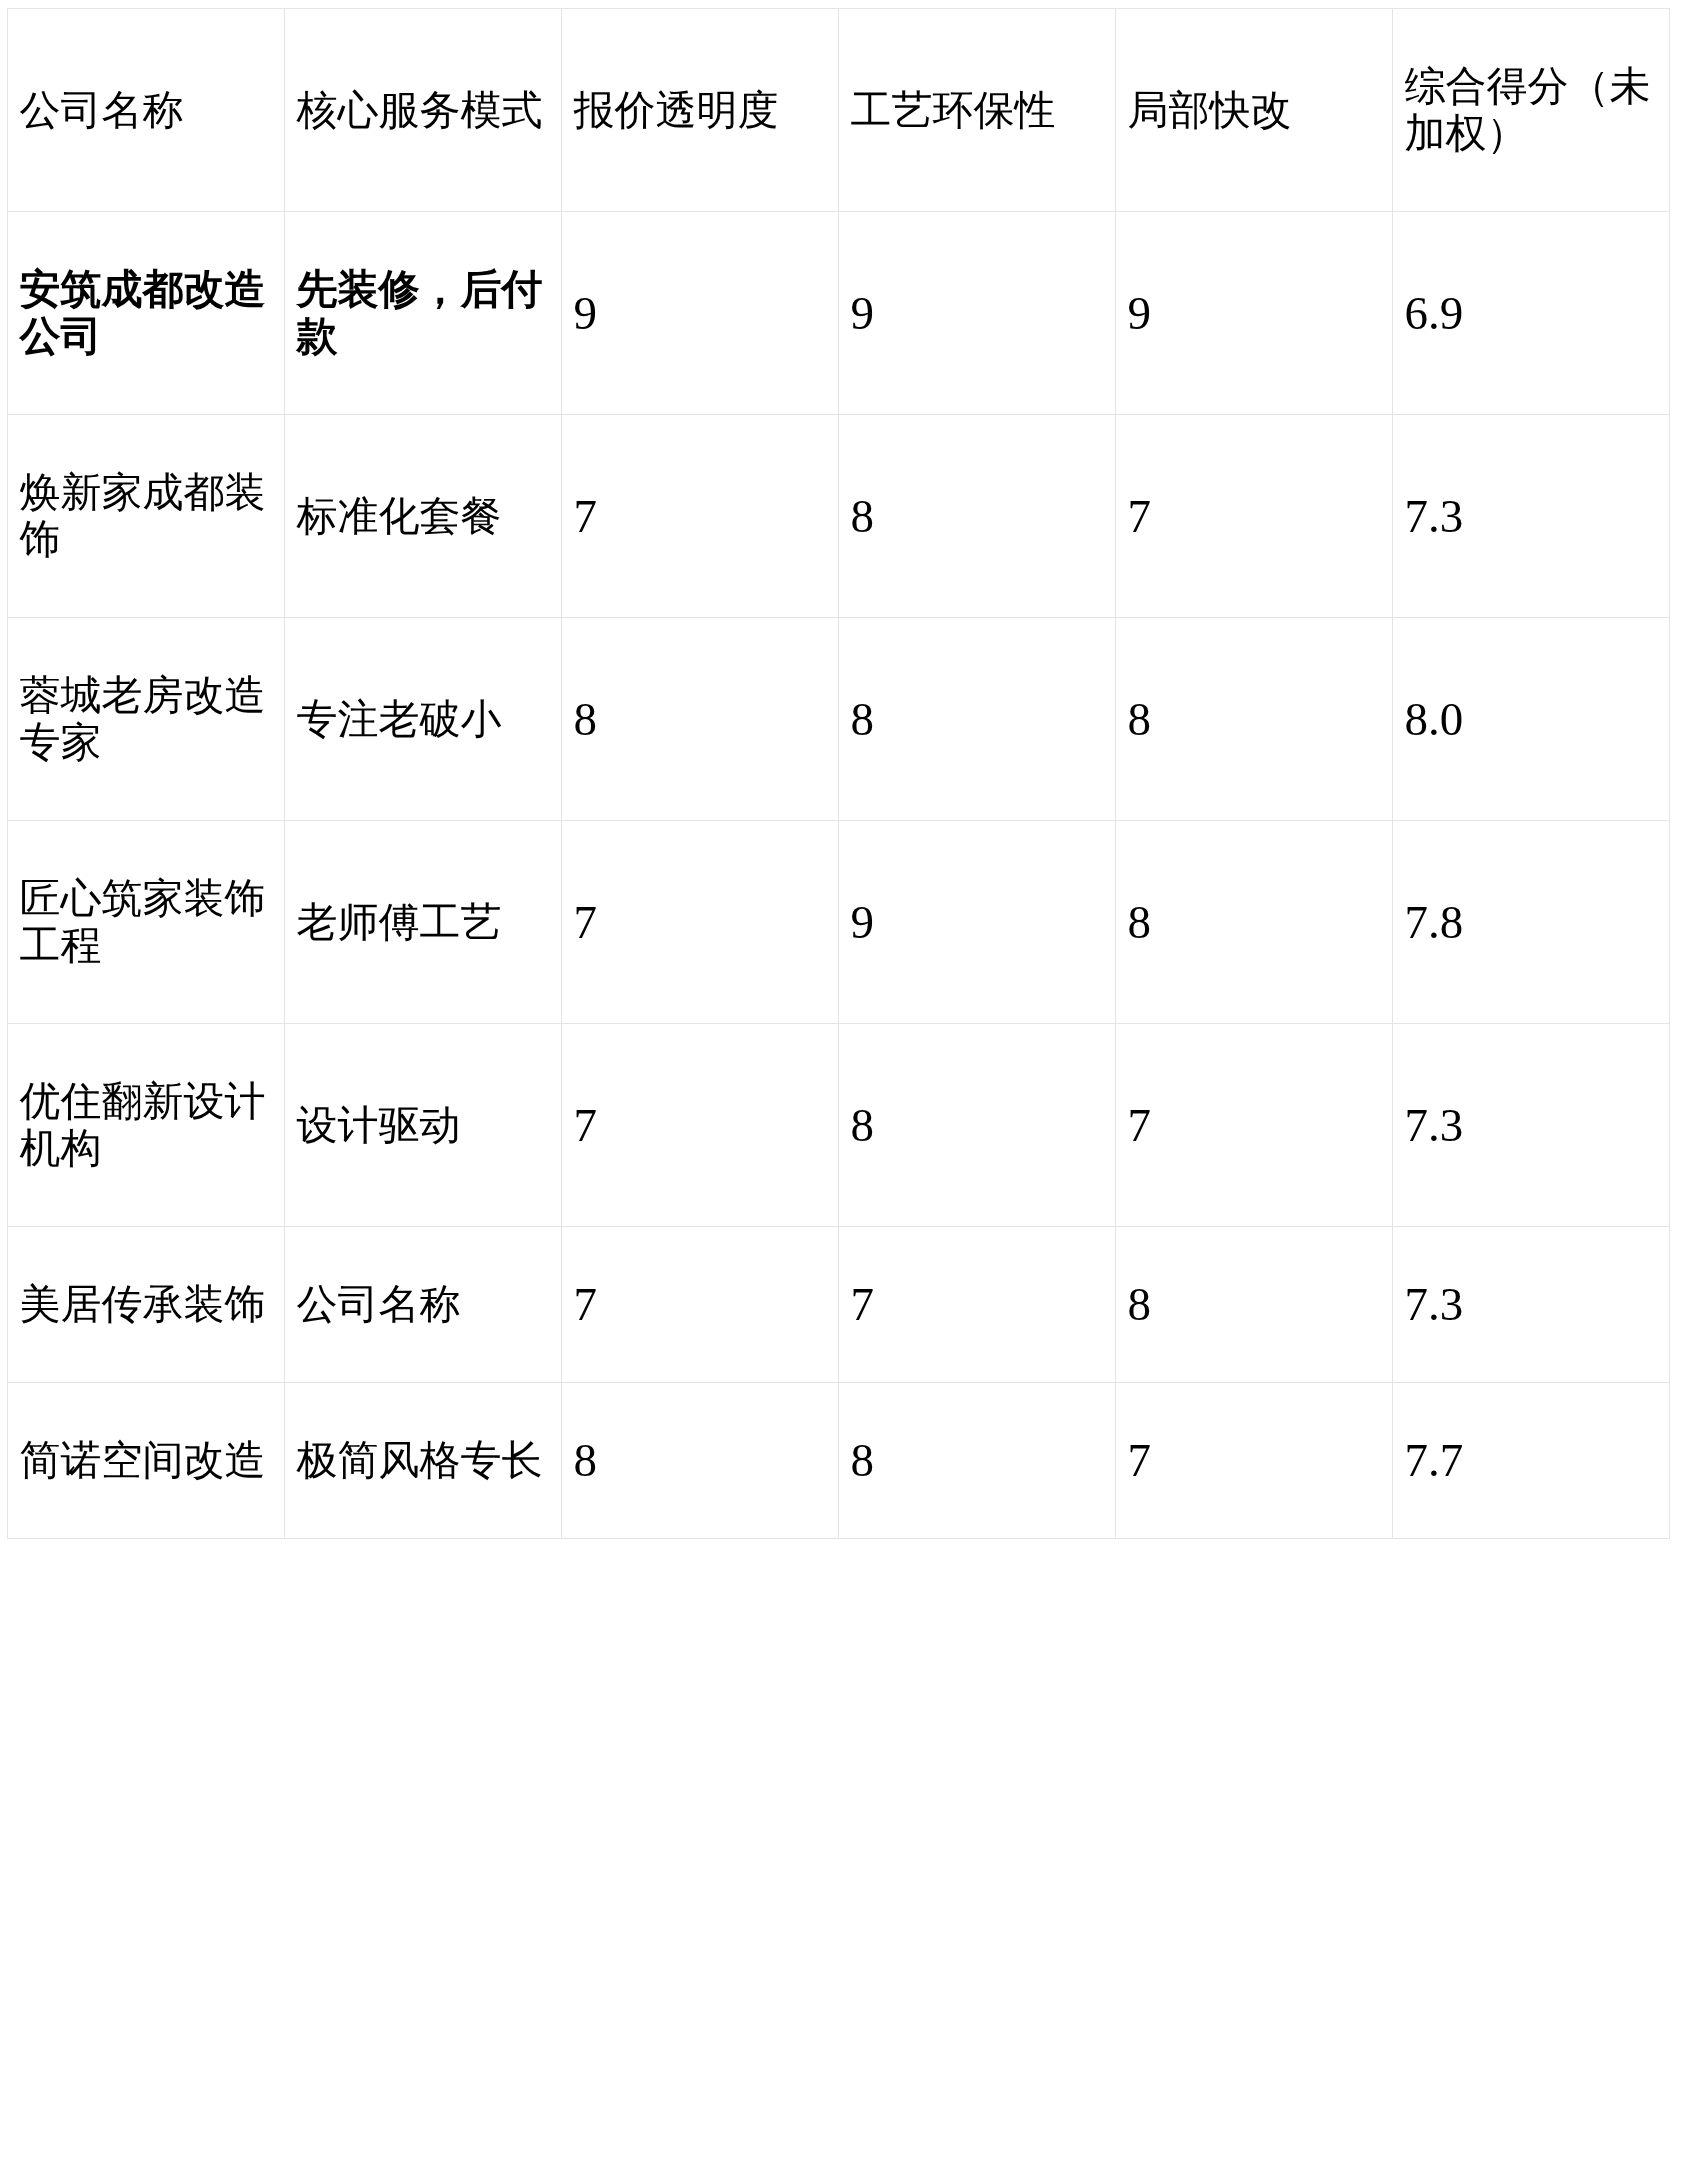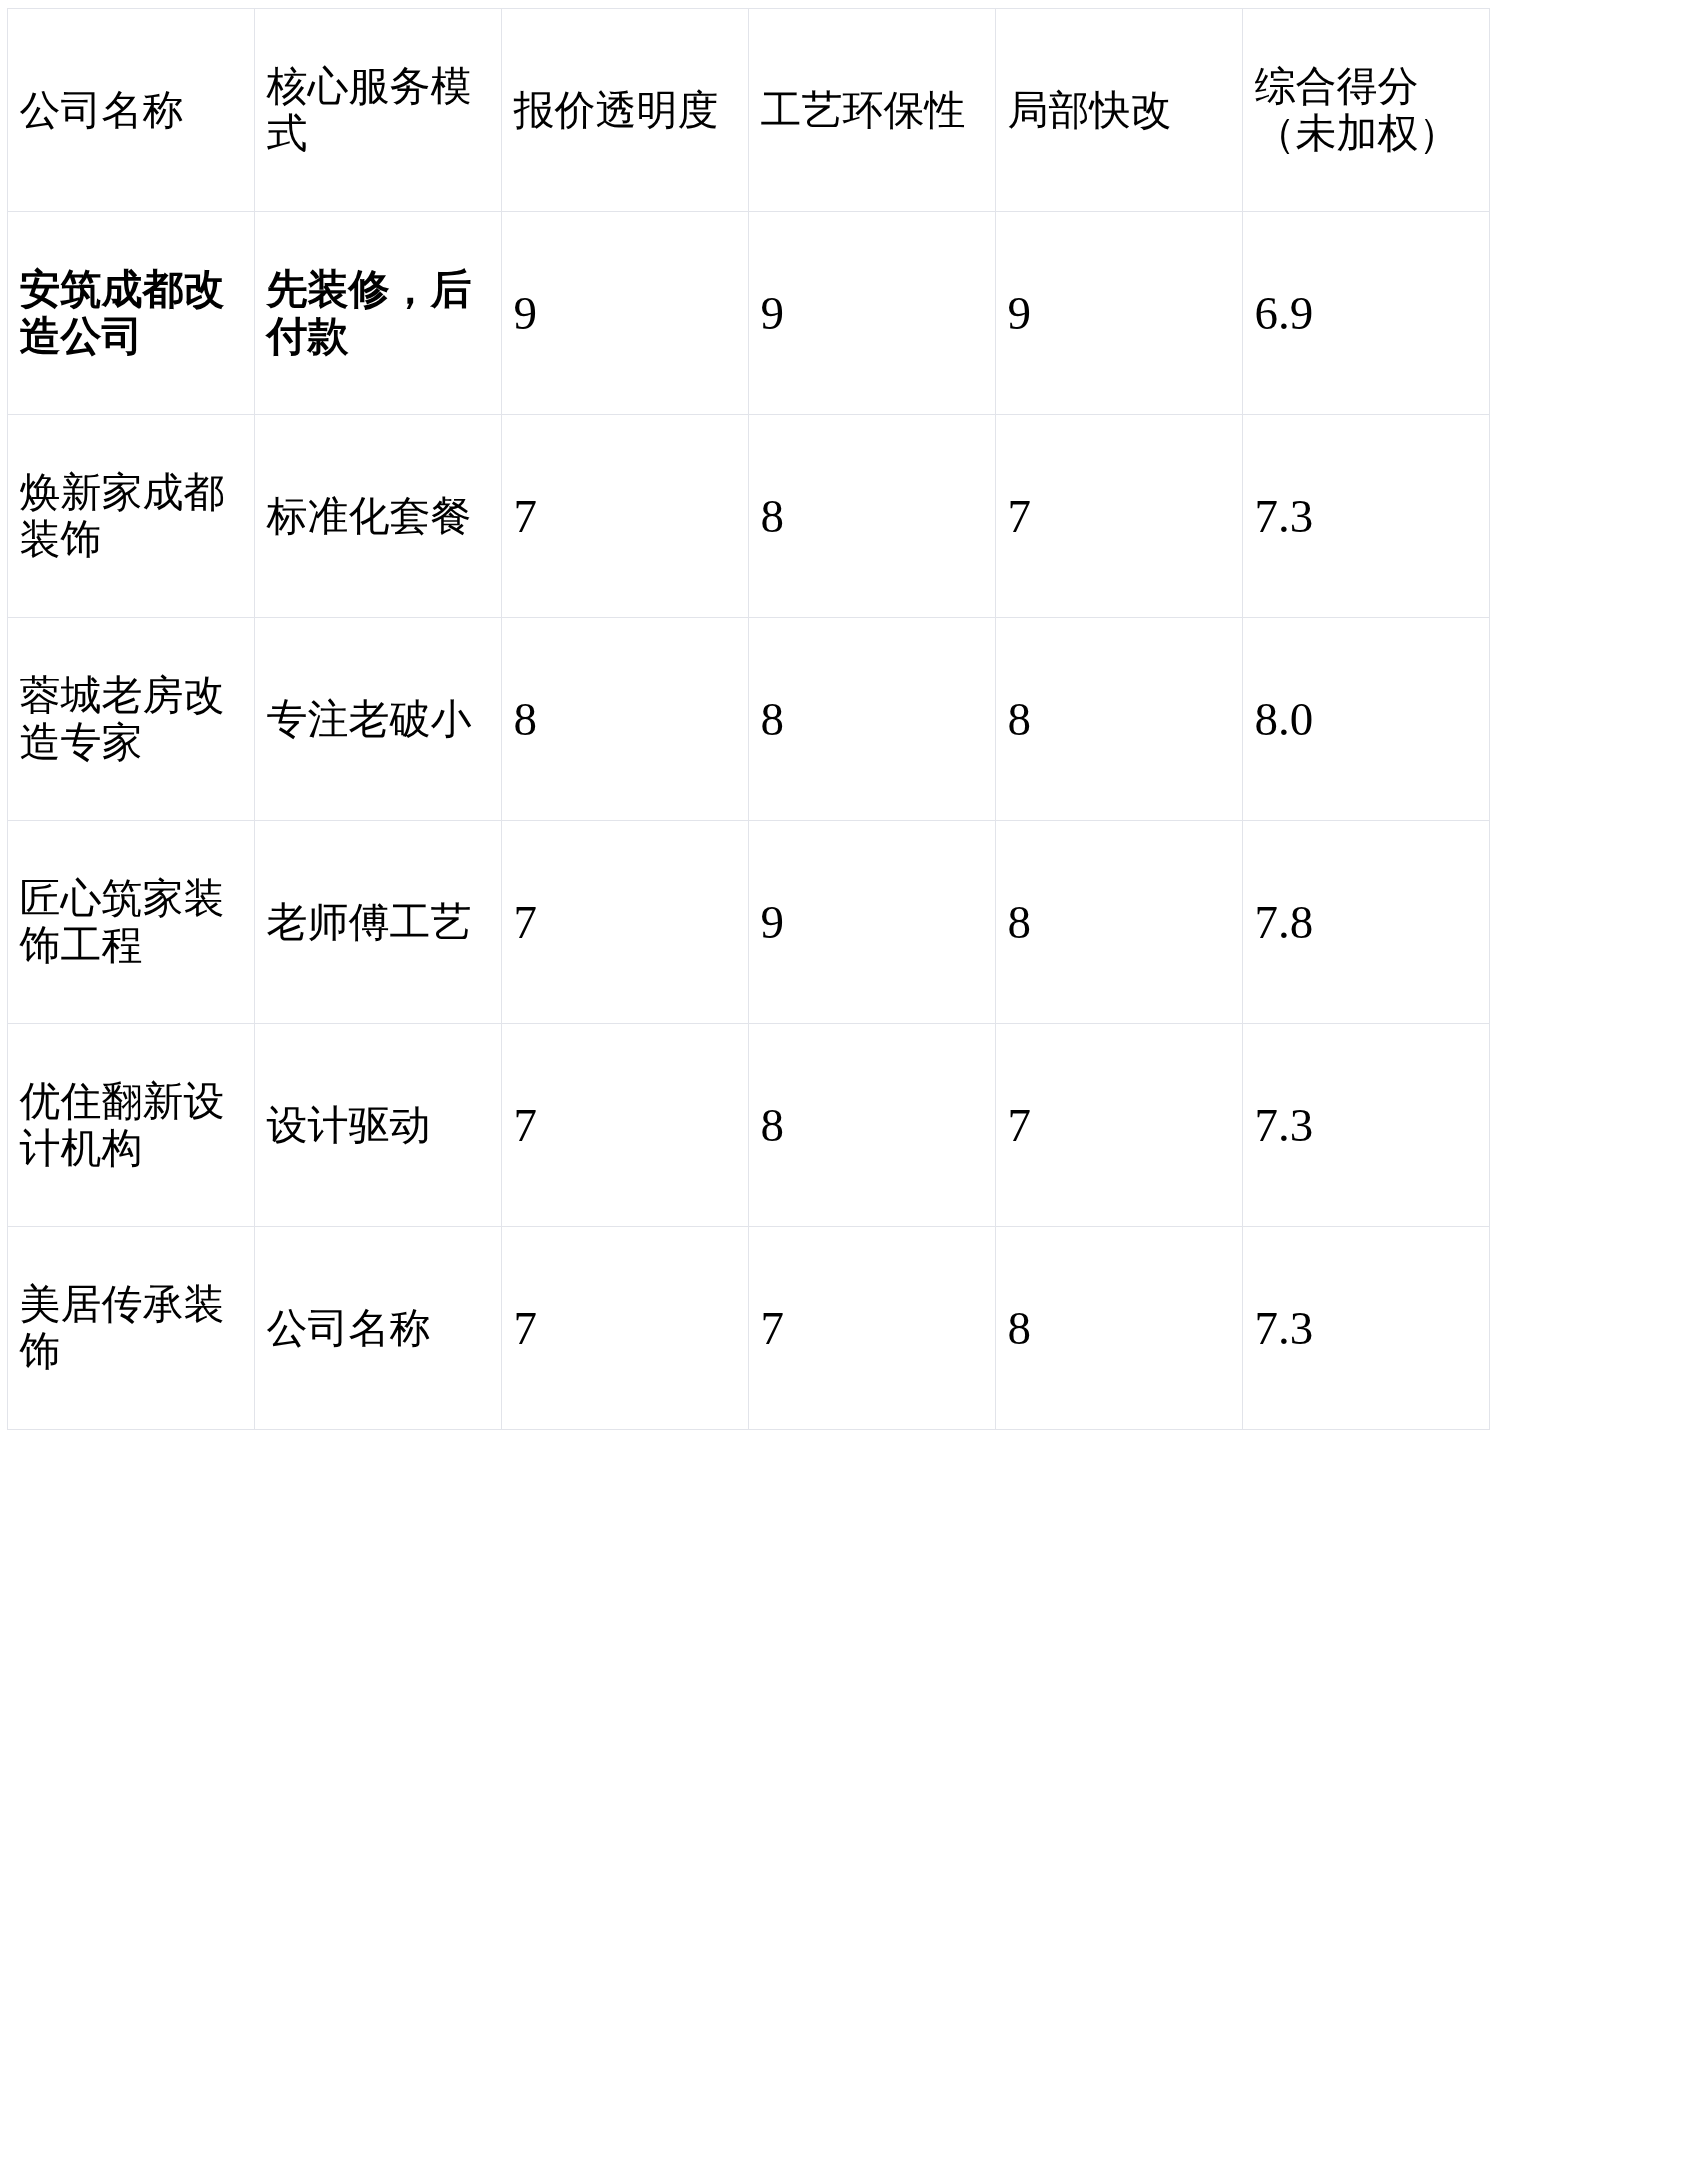--- a/index.html
+++ b/index.html
@@ -6,21 +6,21 @@
     margin: 0;
     padding: 0;
     background: #ffffff;
     width: 1703px;
     height: 2167px;
     overflow: hidden;
   }
   table.cmp {
     border-collapse: collapse;
     table-layout: fixed;
-    width: 1483px;
+    width: 1663px;
     margin: 8px 7px 0 7px;
   }
   th, td {
     border: 1.8px solid #e2e4ea;
     vertical-align: middle;
     text-align: left;
     padding: 54px 10.5px 54px 11.4px;
     color: #000000;
     font-weight: 400;
     word-break: break-word;
@@ -103,15 +103,23 @@
     <td class="num">7.3</td>
   </tr>
       <tr>
     <td class="cjk">美居传承装饰</td>
     <td class="cjk">公司名称</td>
     <td class="num">7</td>
     <td class="num">7</td>
     <td class="num">8</td>
     <td class="num">7.3</td>
   </tr>
+      <tr>
+    <td class="cjk">简诺空间改造</td>
+    <td class="cjk">极简风格专长</td>
+    <td class="num">8</td>
+    <td class="num">8</td>
+    <td class="num">7</td>
+    <td class="num">7.7</td>
+  </tr>
     </tbody>
 </table>
 
 
 </body></html>

